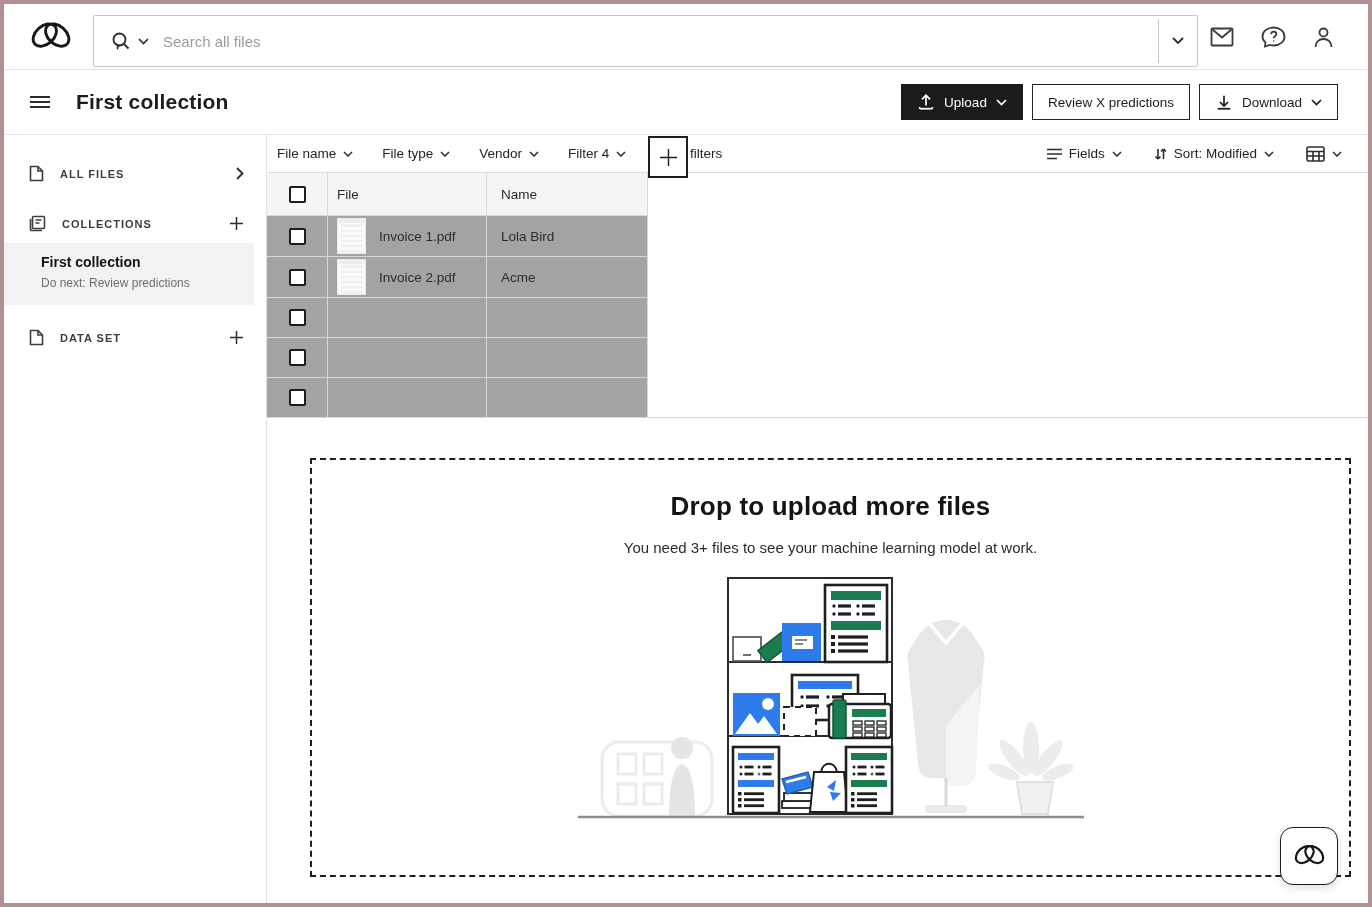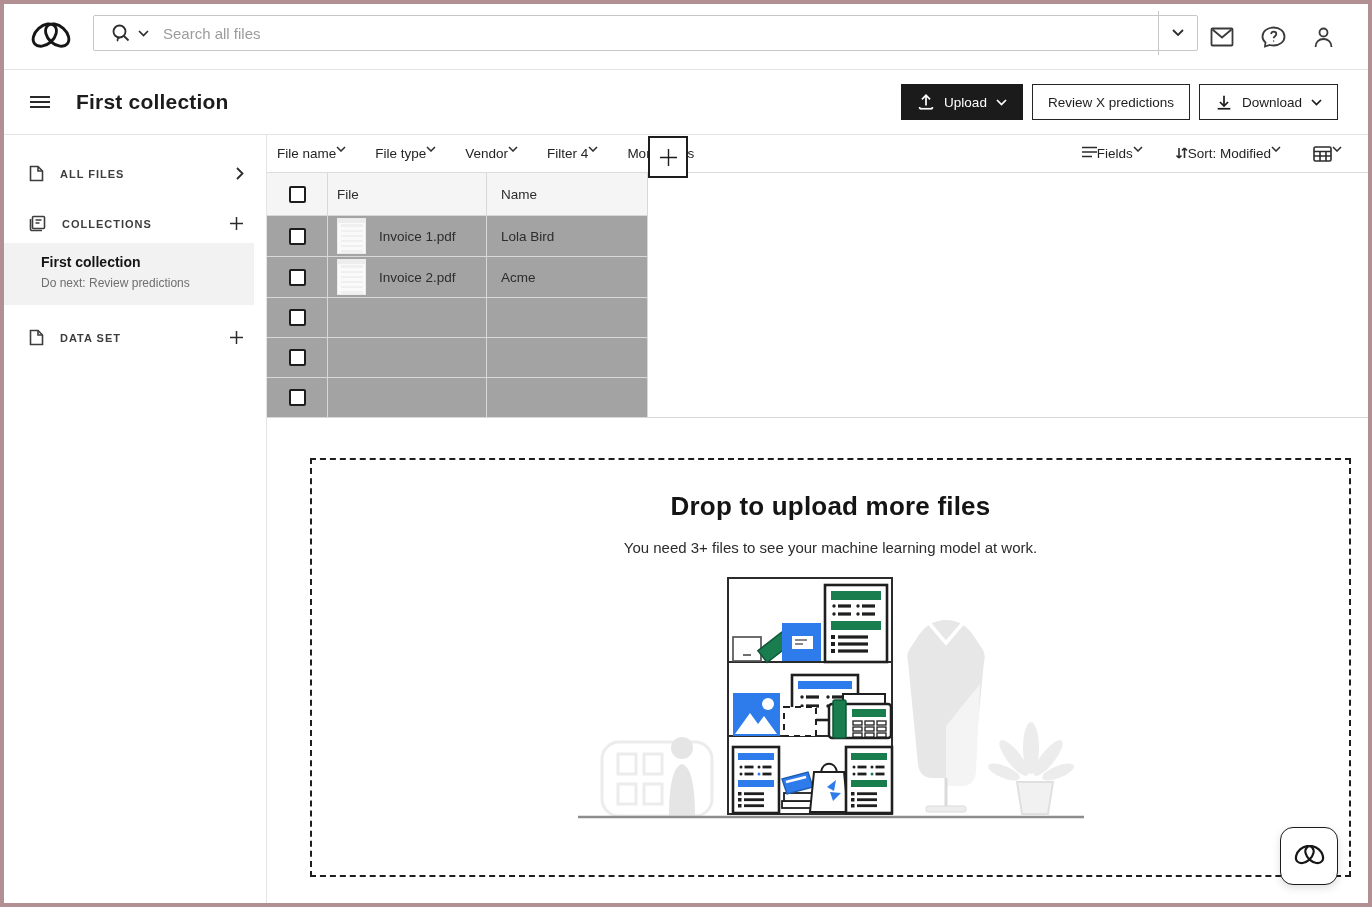--- a/index.html
+++ b/index.html
@@ -10,21 +10,21 @@
     border:4px solid var(--window-border,#b18f93);
     background:#fff; overflow:hidden;
   }
   svg{ display:block; }
 
   
   .topbar{ position:absolute; left:0; right:0; top:0; height:66px;
     border-bottom:1px solid #e4e4e4; background:#fff; }
   .logo{ position:absolute; left:24px; top:12px; width:46px; height:42px;
     display:flex; align-items:center; justify-content:center; cursor:pointer; }
-  .searchbox{ position:absolute; left:89px; top:11px; width:1105px; height:36px;
+  .searchbox{ position:absolute; left:89px; top:11px; width:1105px; height:52px;
     border:1px solid #c7c7c7; border-radius:2px; display:flex; align-items:center; background:#fff; }
   .searchbox .mag{ margin-left:17px; }
   .searchbox .scope-chev{ margin-left:7px; }
   .searchbox input{ flex:1; border:none; outline:none; font:15px "Liberation Sans",sans-serif;
     color:#333; margin-left:14px; background:transparent; }
   .searchbox input::placeholder{ color:#9b9b9b; }
   .search-divider{ width:1px; height:44px; background:#c7c7c7; }
   .search-open{ width:38px; height:100%; display:flex; align-items:center; justify-content:center; cursor:pointer; }
   .topbar-icons{ position:absolute; right:34px; top:0; height:66px; display:flex; align-items:center; gap:27px; }
   .tb-icon{ cursor:pointer; display:flex; align-items:center; }
@@ -51,21 +51,21 @@
     background:var(--selection-bg,#f2f2f2); cursor:pointer; padding:11px 0 0 37px; }
   .sel-name{ font-size:14px; font-weight:700; color:#141414; }
   .sel-sub{ font-size:12px; color:#6e6e6e; margin-top:6px; }
 
   .main{ flex:1; position:relative; background:#fff; overflow:hidden; }
 
   
   .filterbar{ position:absolute; left:0; right:0; top:0; height:38px;
     border-bottom:1px solid #dcdcdc; display:flex; align-items:center;
     padding:0 26px 0 10px; font-size:13.5px; color:#242424; }
-  .f-item{ display:flex; align-items:flex-start; margin-right:29px; cursor:pointer; white-space:nowrap; }
+  .f-item{ display:flex; align-items:center; gap:7px; margin-right:29px; cursor:pointer; white-space:nowrap; }
   .f-right{ margin-left:auto; display:flex; align-items:center; gap:32px; }
   .f-right .f-item{ margin-right:0; }
 
   
   .tablewrap{ position:absolute; left:0; top:38px; width:381px; }
   .trow{ display:flex; border-bottom:1px solid #d8d8d8; background:#a3a3a3; }
   .trow.head{ height:43px; background:#f5f5f5; }
   .trow.r41{ height:41px; }
   .trow.r40{ height:40px; }
   .cell{ display:flex; align-items:center; border-right:1px solid #d8d8d8; height:100%; }

